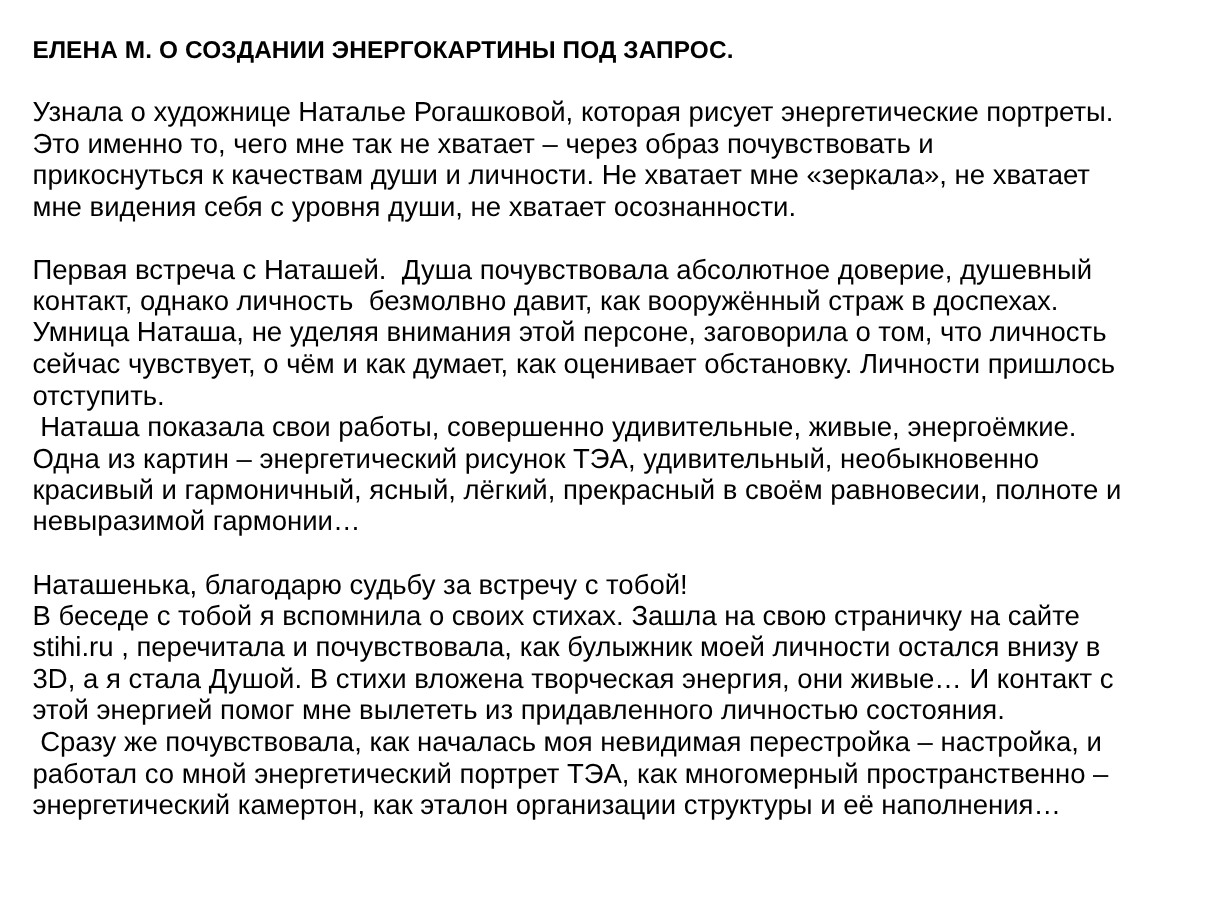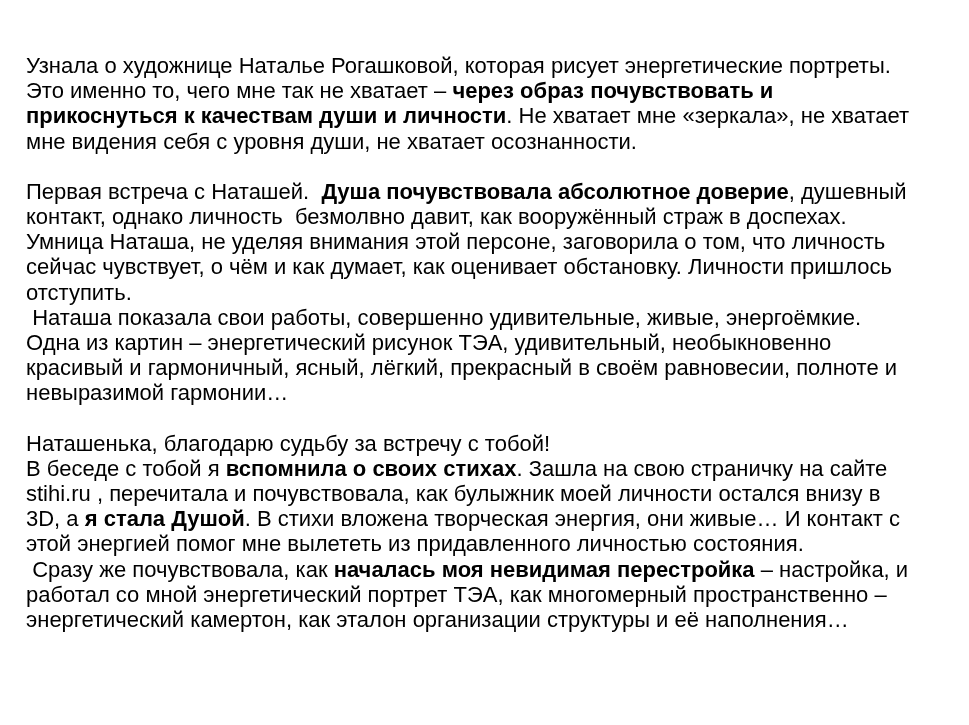--- a/index.html
+++ b/index.html
@@ -34,32 +34,33 @@
   }
   .para {
     font-size: 22px;
     line-height: 25.2px;
     margin: 0;
     text-align: left;
     white-space: pre-wrap;
     word-spacing: 0px;
   }
   .para b {
-    font-weight: bold;
+    font-weight: normal;
   }
   .gap-lg { height: 25px; }
   .gap-md { height: 25px; }
   .spacer-title { height: 25px; }
   .nowrap-line { display: block; }
 </style>
 </head>
 <body>
 
 <div class="page">
 
+  <h1 class="doc-title">ЕЛЕНА М. О СОЗДАНИИ ЭНЕРГОКАРТИНЫ ПОД ЗАПРОС.</h1>
 
   <div class="spacer-title"></div>
 
   <p class="para"><span class="nowrap-line">Узнала о художнице Наталье Рогашковой, которая рисует энергетические портреты.</span><span class="nowrap-line"><span>Это именно то, чего мне так не хватает – </span><b>через образ почувствовать и</b></span><span class="nowrap-line"><b>прикоснуться к качествам души и личности</b><span>. Не хватает мне «зеркала», не хватает</span></span><span class="nowrap-line">мне видения себя с уровня души, не хватает осознанности.</span></p>
 
   <div class="gap-lg"></div>
 
   <p class="para"><span class="nowrap-line"><span>Первая встреча с Наташей.  </span><b>Душа почувствовала абсолютное доверие</b><span>, душевный</span></span><span class="nowrap-line">контакт, однако личность  безмолвно давит, как вооружённый страж в доспехах.</span><span class="nowrap-line">Умница Наташа, не уделяя внимания этой персоне, заговорила о том, что личность</span><span class="nowrap-line">сейчас чувствует, о чём и как думает, как оценивает обстановку. Личности пришлось</span><span class="nowrap-line">отступить.</span><span class="nowrap-line"> Наташа показала свои работы, совершенно удивительные, живые, энергоёмкие.</span><span class="nowrap-line">Одна из картин – энергетический рисунок ТЭА, удивительный, необыкновенно</span><span class="nowrap-line">красивый и гармоничный, ясный, лёгкий, прекрасный в своём равновесии, полноте и</span><span class="nowrap-line">невыразимой гармонии…</span></p>
 
   <div class="gap-md"></div>

